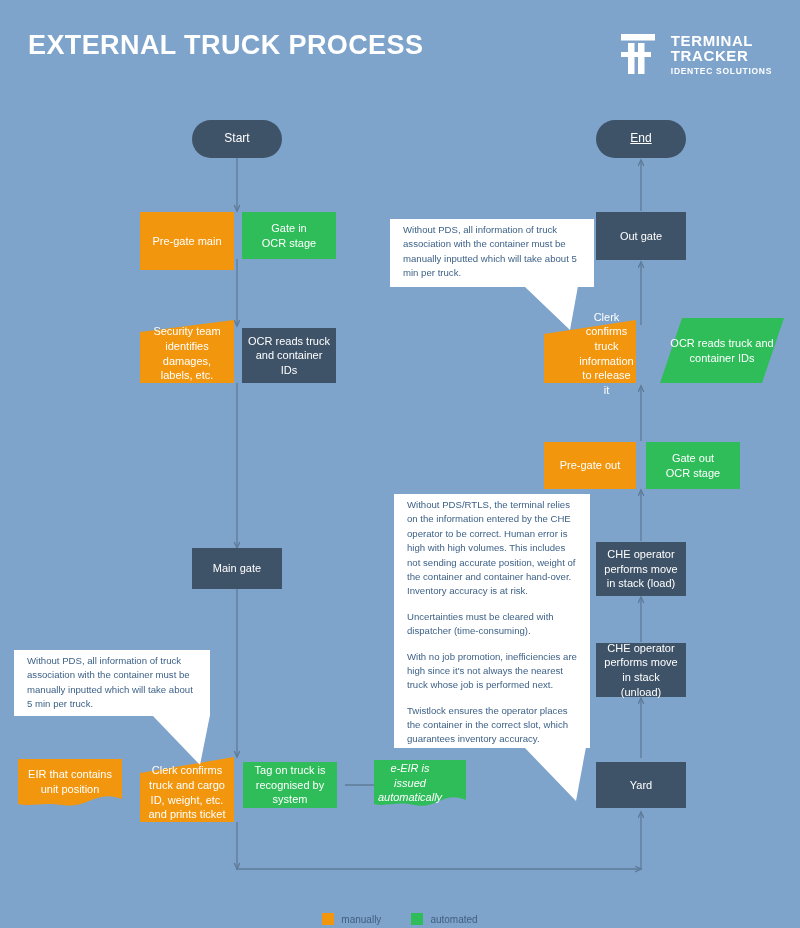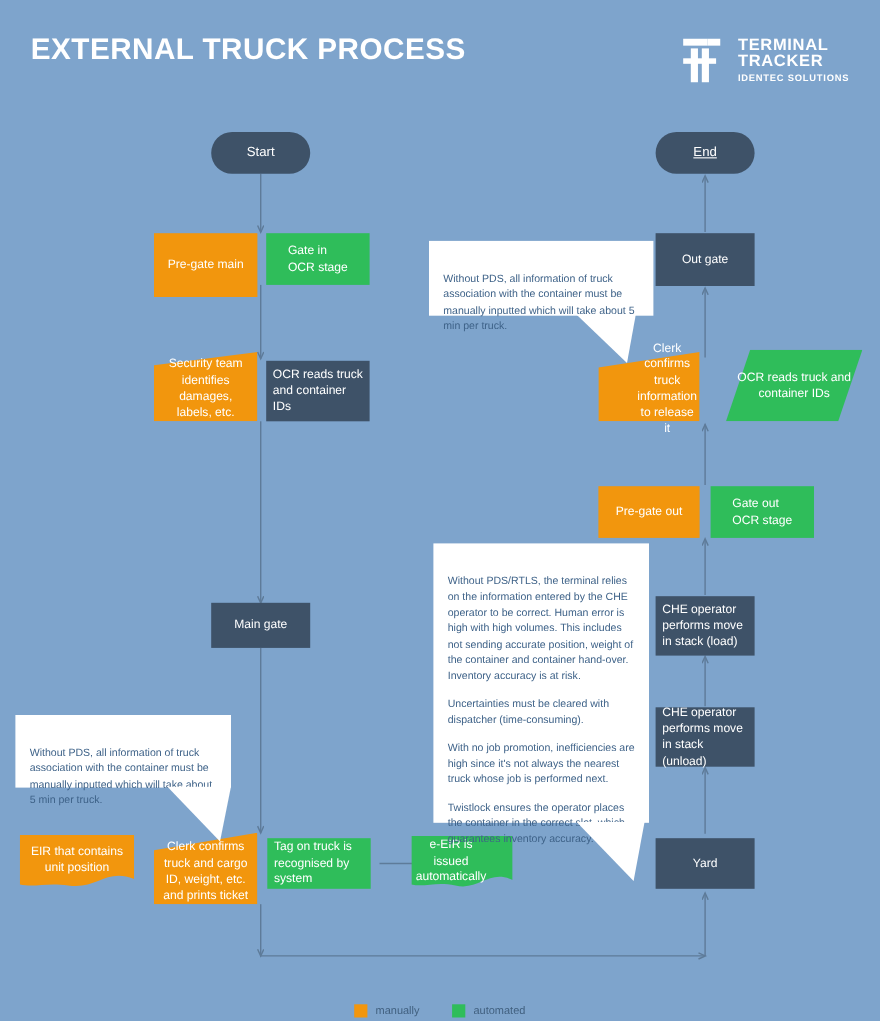--- a/index.html
+++ b/index.html
@@ -25,21 +25,21 @@
     font-weight: bold;
     letter-spacing: 0.4px;
     color: #ffffff;
     white-space: nowrap;
   }
   #logo {
     position: absolute;
     right: 28px;
     top: 33px;
     display: flex;
-    align-items: flex-end;
+    align-items: center;
     gap: 16px;
   }
   #logo-mark { width: 34px; height: 40px; display:block; }
   #logo-text {
     color: #ffffff;
     line-height: 1.02;
   }
   .logo-l1, .logo-l2 {
     font-size: 15px;
     font-weight: bold;
@@ -60,20 +60,21 @@
     pointer-events: none;
   }
 
   
   .node {
     position: absolute;
     box-sizing: border-box;
     display: flex;
     align-items: center;
     justify-content: center;
+    text-align: center;
     color: #ffffff;
     font-size: 11px;
     line-height: 1.32;
     padding: 4px 6px;
   }
   .dark  { background: #3e5268; }
   .orange{ background: #f2960d; }
   .green { background: #2fbd5a; }
 
   .pill { border-radius: 24px; font-size: 12px; }
@@ -97,21 +98,21 @@
   }
 
   
   .callout {
     position: absolute;
     background: #ffffff;
     color: #3e6288;
     font-size: 9.6px;
     line-height: 1.5;
     box-sizing: border-box;
-    padding: 28px 13px;
+    padding: 4px 13px;
   }
   .callout p { margin: 0 0 11px 0; }
   .callout p:last-child { margin-bottom: 0; }
   .tail { position: absolute; }
 
   
   #legend {
     position: absolute;
     left: 0;
     top: 885px;
@@ -218,21 +219,21 @@
 
   <div class="shape-host" style="left:18px; top:759px; width:104px; height:52px;">
     <svg width="104" height="52" viewBox="0 0 104 52">
       <path d="M0,0 H104 V40 C78,30 70,50 44,46 C24,43 14,48 0,45 Z" fill="#f2960d"></path>
     </svg>
     <div class="shape-label" style="padding-bottom:10px;">EIR that contains unit position</div>
   </div>
 
   <div class="node green" style="left:243px; top:762px; width:94px; height:46px;">Tag on truck is recognised by system</div>
 
-  <div class="shape-host" style="left:374px; top:760px; width:72px; height:50px;">
+  <div class="shape-host" style="left:374px; top:760px; width:72px; height:50px;font-style:italic;">
     <svg width="92" height="50" viewBox="0 0 92 50">
       <path d="M0,0 H92 V40 C70,30 62,50 40,45 C22,41 12,47 0,44 Z" fill="#2fbd5a"></path>
     </svg>
     <div class="shape-label" style="padding-bottom:8px;">e-EIR is issued automatically</div>
   </div>
 
   <div class="node dark pill" style="left:596px; top:120px; width:90px; height:38px;text-decoration:underline;">End</div>
 
   <div class="node dark" style="left:596px; top:212px; width:90px; height:48px;">Out gate</div>
 

